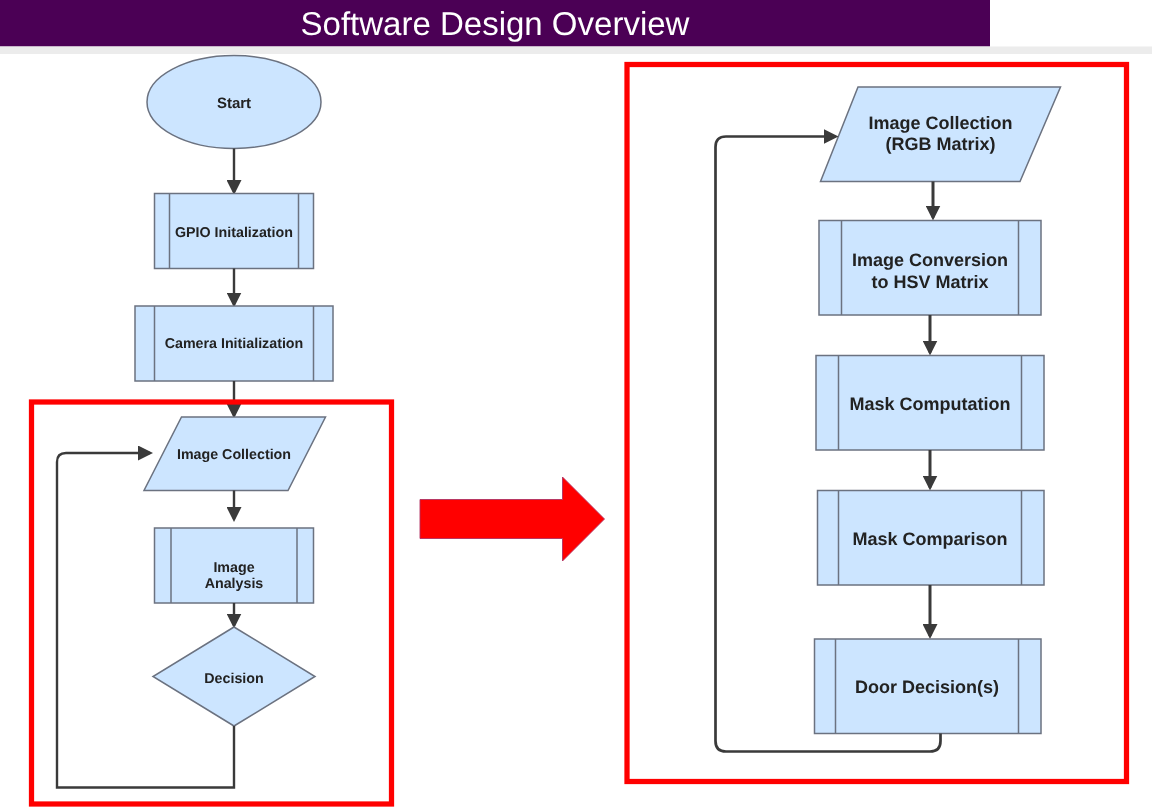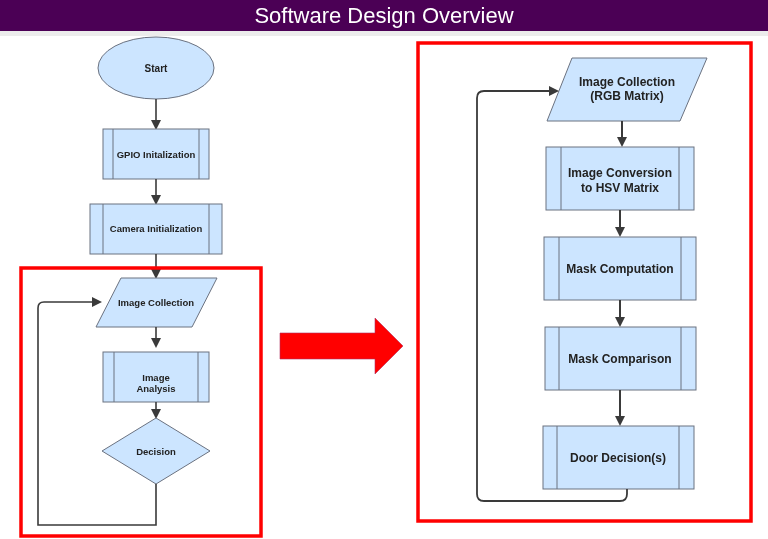--- a/index.html
+++ b/index.html
@@ -1,18 +1,18 @@
 <!DOCTYPE html>
 <html><head>
 <meta charset="utf-8">
 <style>
   html, body { margin:0; padding:0; }
   body { width:768px; height:539px; background:#ffffff; position:relative; overflow:hidden;
          font-family:"Liberation Sans", sans-serif; }
-  .title-bar { position:absolute; left:0; top:0; width:768px; height:31px; background:#4b0055;
+  .title-bar { position:absolute; left:0; top:0; width:660px; height:31px; background:#4b0055;
                color:#ffffff; font-size:22px; text-align:center; line-height:31px; }
   .title-shadow { position:absolute; left:0; top:31px; width:768px; height:5px; background:#ececec; }
   svg { position:absolute; left:0; top:0; }
   .lbl { font-family:"Liberation Sans", sans-serif; font-weight:bold; fill:#222; text-anchor:middle; }
 </style>
 </head>
 <body>
 
 <div class="title-bar">Software Design Overview</div>
 <div class="title-shadow"></div>

